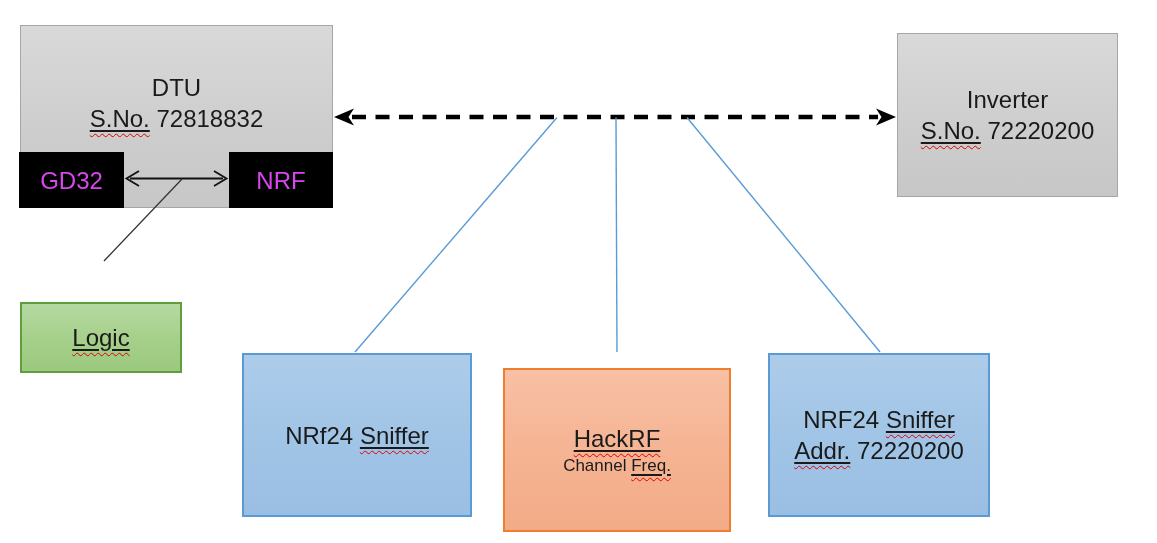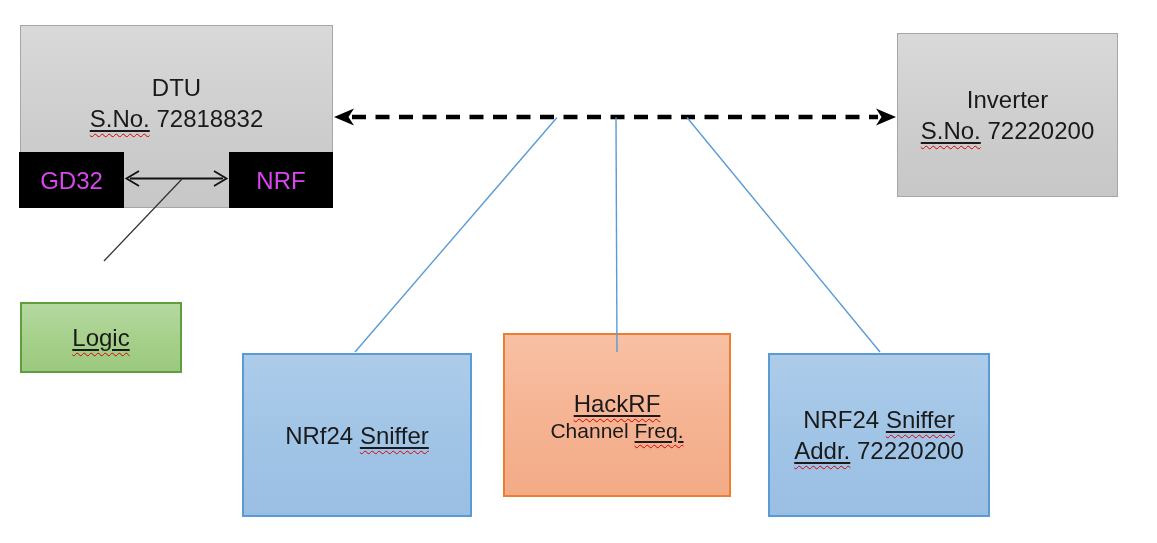--- a/index.html
+++ b/index.html
@@ -14,21 +14,21 @@
   .overlay{position:absolute;left:0;top:0;width:1157px;height:543px;pointer-events:none;z-index:5;}
   .box{
     position:absolute;
     display:flex;flex-direction:column;
     align-items:center;justify-content:center;
     text-align:center;
     box-sizing:border-box;
     z-index:2;
   }
   .box .ln{font-size:24px;line-height:31px;white-space:nowrap;}
-  .box .ln-sm{font-size:21px;line-height:23px;white-space:nowrap;}
+  .box .ln-sm{font-size:17px;line-height:23px;white-space:nowrap;}
   .gray{
     background:linear-gradient(180deg,#d9d9d9 0%,#cdcdcd 60%,#c7c7c7 100%);
     border:1px solid #a6a6a6;
   }
   .black{background:#000000;color:#d946ef;z-index:3;}
   .green{
     background:linear-gradient(180deg,#b5d9a0 0%,#a5cf8a 55%,#9bc97e 100%);
     border:2px solid #5f9e3c;
   }
   .blue{
@@ -49,21 +49,21 @@
     text-decoration:underline wavy #e00000;
     text-decoration-thickness:1px;
     text-underline-offset:6px;
   }
   #dtu-box{left:20px;top:25px;width:313px;height:183px;}
   #gd32-box{left:19px;top:152px;width:105px;height:56px;}
   #nrf-box{left:229px;top:152px;width:104px;height:56px;}
   #logic-box{left:20px;top:262px;width:162px;height:71px;margin-top:40px;}
   #inverter-box{left:897px;top:33px;width:221px;height:164px;}
   #sniffer1-box{left:242px;top:353px;width:230px;height:164px;}
-  #hackrf-box{left:503px;top:333px;width:228px;height:164px;}
+  #hackrf-box{left:503px;top:368px;width:228px;height:164px;}
   #sniffer2-box{left:768px;top:353px;width:222px;height:164px;}
 </style>
 </head>
 <body>
 
 <div class="canvas">
 
   <svg class="overlay" viewBox="0 0 1157 543" xmlns="http://www.w3.org/2000/svg">
 
     <line x1="352" y1="117" x2="878" y2="117" stroke="#000000" stroke-width="4.6" stroke-dasharray="14 9.5"></line>

